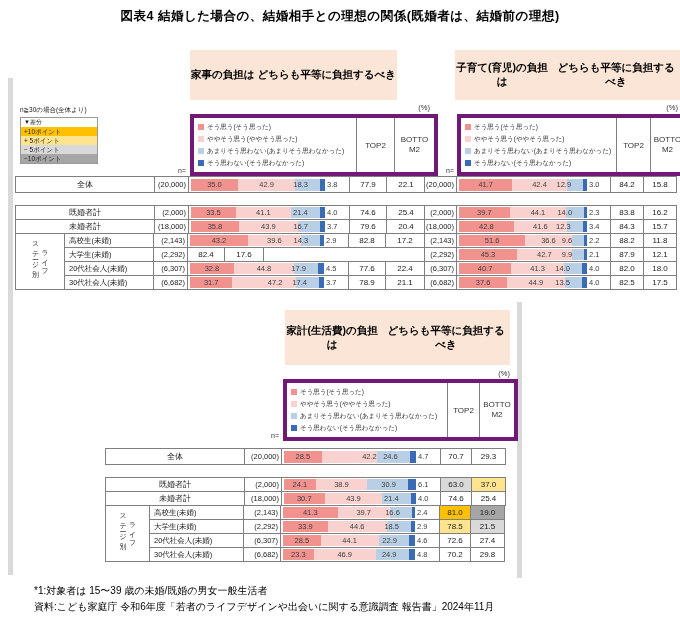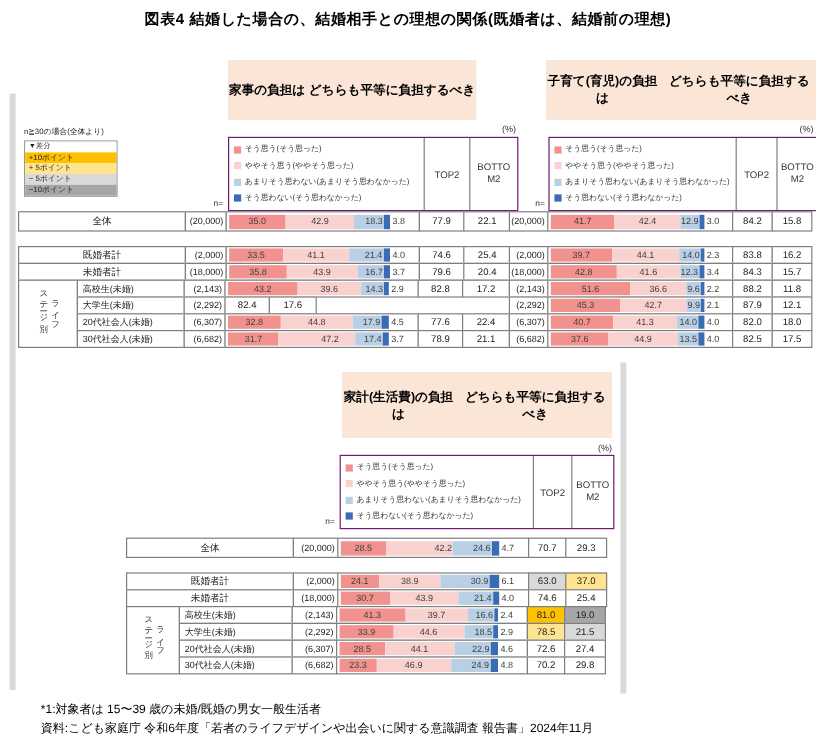--- a/index.html
+++ b/index.html
@@ -16,21 +16,21 @@
   
   .cwrap{position:absolute}
   .cwrap>*{position:absolute}
   .c1{--wlabel:140px;--wgroup:50px;--wname:90px;--wn:35px;--wbar:162px;--wfill:134px;--wt2:38px;--wb2:40px}
   .c2{--wn:33px;--wbar:155px;--wfill:128px;--wt2:34px;--wb2:34px}
   .c3{--wlabel:140px;--wgroup:45px;--wname:95px;--wn:38px;--wbar:160px;--wfill:132px;--wt2:32px;--wb2:35px}
   .header-box{background:#FBE5D6;display:flex;flex-direction:row;justify-content:center;align-items:center;
               gap:3px;font-weight:bold;font-size:10.5px;text-align:center}
   .pct{font-size:7.5px;color:#333;text-align:right}
   .nlbl{font-size:7px;color:#333;text-align:right}
-  .htable{display:flex;height:62px;border:1px solid #701a75;background:#fff}
+  .htable{display:flex;height:62px;border:4px solid #701a75;background:#fff}
   .htable>*+*{border-left:1px solid #7F7F7F}
   .legend-cell{width:var(--wbar);display:flex;flex-direction:column;justify-content:space-around;
                padding:3px 0 3px 4px;overflow:hidden}
   .legend-item{display:flex;align-items:center;gap:3px;font-size:6.5px;color:#333;white-space:nowrap}
   .lsq{width:6px;height:6px;flex:0 0 6px}
   .hcol{display:flex;align-items:center;justify-content:center;font-size:8px;color:#333;text-align:center}
   .b2txt{width:32px;word-break:break-all;line-height:1.25;text-align:center}
   
   .row{display:flex;align-items:stretch}
   .row .cell+.cell{margin-left:-1px}
@@ -38,21 +38,21 @@
   .cell{display:flex;align-items:center;justify-content:center;border:1px solid #7F7F7F;background:#fff;
         font-size:8px;color:#222;white-space:nowrap}
   .lab{width:var(--wlabel)}
   .nm{width:var(--wname);justify-content:flex-start;padding-left:4px;font-size:7.5px}
   .nc{width:var(--wn);justify-content:flex-end;padding-right:2px;font-size:7.5px}
   .bc{width:var(--wbar);justify-content:flex-start;padding-left:2px}
   .t2{width:var(--wt2)}.b2{width:var(--wb2)}
   .bar{display:flex;height:11px;flex:0 0 var(--wfill);width:var(--wfill)}
   .trow .bar{height:12px}
   .seg{display:flex;align-items:center;justify-content:center;font-size:7.5px;color:#404040;white-space:nowrap;overflow:visible}
-  .seg.s2{justify-content:flex-end;padding-right:1px}
+  .seg.s2{justify-content:flex-end;padding-right:12px}
   .seg.s3{font-size:0}
   .endlbl{font-size:7.5px;color:#404040;margin-left:2px}
   .stack>*+*{margin-top:-1px}
   .mgroup{display:flex}
   .gcell{width:var(--wgroup);border:1px solid #7F7F7F;background:#fff;display:flex;justify-content:center;
          align-items:flex-start;gap:2px;padding-top:3px}
   .vtext{writing-mode:vertical-rl;text-orientation:upright;font-size:7px;letter-spacing:1px;color:#333;line-height:1.1}
   .vtext.v2{margin-top:8px}
   .gcol{display:flex;flex-direction:column;margin-left:-1px}
   .gcol .row+.row{margin-top:-1px}

